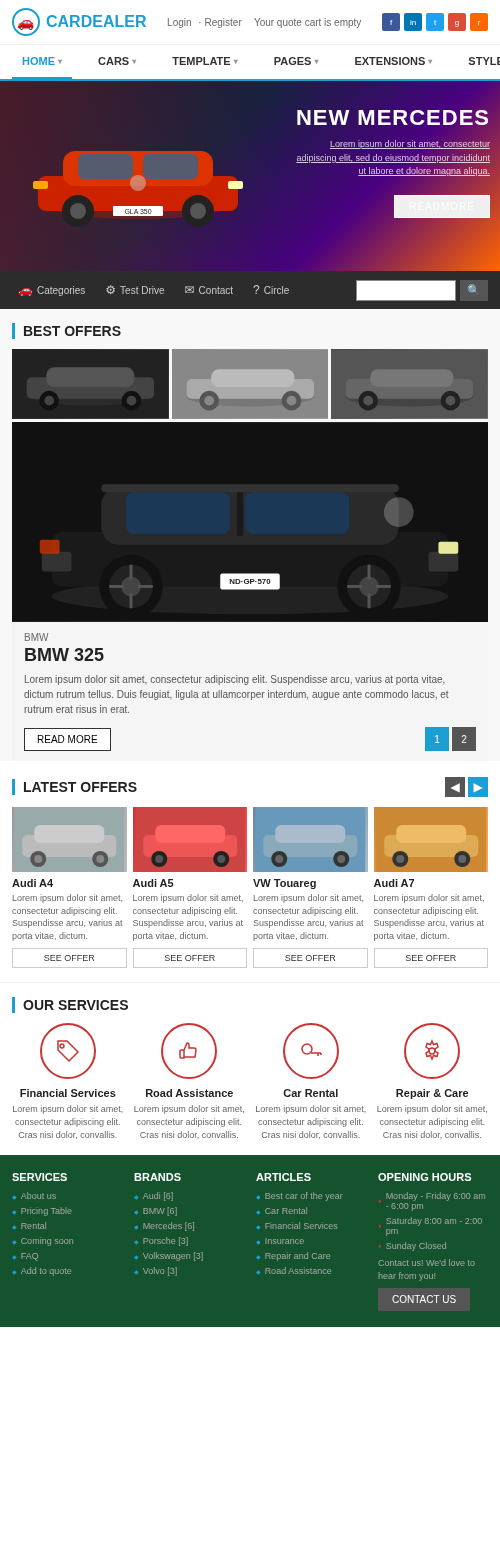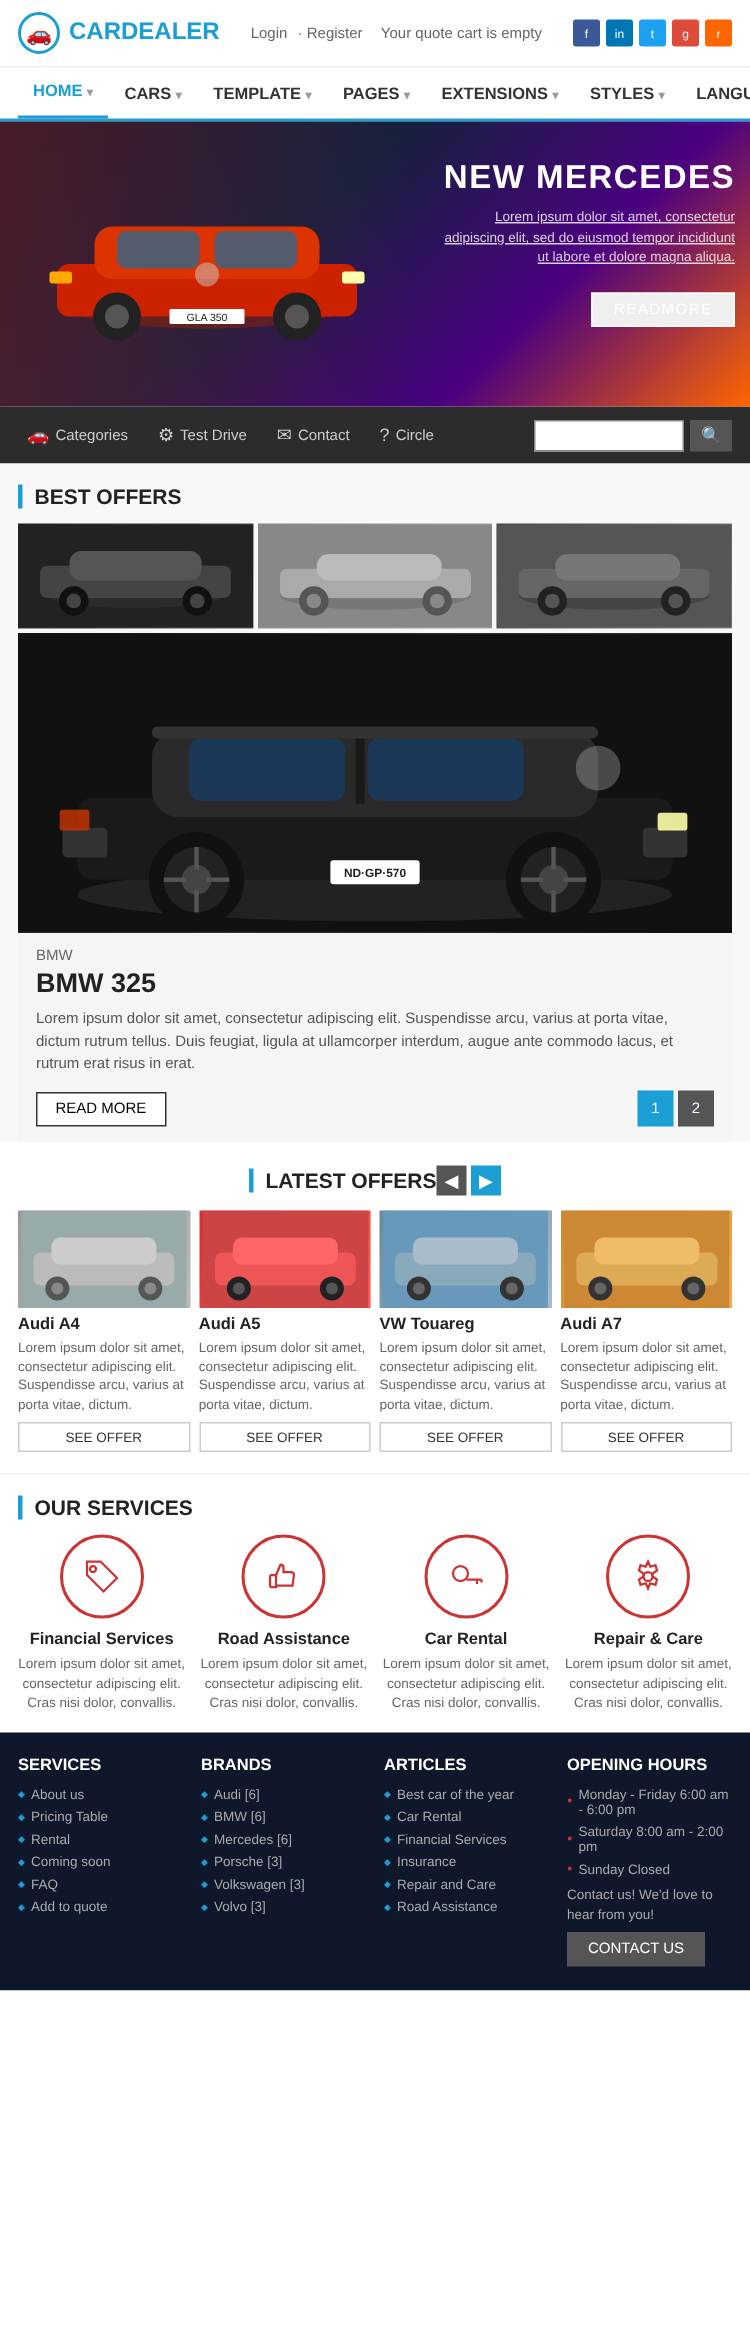--- a/index.html
+++ b/index.html
@@ -16,21 +16,21 @@
     .social-icons { display: flex; gap: 4px; }
     .social-icon { width: 18px; height: 18px; background: #666; border-radius: 2px; display: flex; align-items: center; justify-content: center; color: #fff; font-size: 8px; }
     .social-icon.fb { background: #3b5998; }
     .social-icon.li { background: #0077b5; }
     .social-icon.tw { background: #1da1f2; }
     .social-icon.gp { background: #dd4b39; }
     .social-icon.rs { background: #f60; }
 
     
     .nav { background: #fff; border-bottom: 2px solid #1a9ed4; padding: 0 12px; }
-    .nav ul { display: flex; list-style: none; gap: 1px; align-items: flex-end; }
+    .nav ul { display: flex; list-style: none; gap: 16px; }
     .nav ul li a { display: flex; align-items: center; gap: 3px; padding: 10px 10px; font-size: 11px; color: #333; text-decoration: none; font-weight: 600; text-transform: uppercase; }
     .nav ul li.active a { color: #1a9ed4; border-bottom: 2px solid #1a9ed4; }
     .nav ul li a .arrow { font-size: 8px; color: #999; }
 
     
     .hero { position: relative; background: linear-gradient(135deg, #1a1a2e 0%, #16213e 40%, #4a0080 70%, #ff6600 100%); height: 190px; overflow: hidden; display: flex; align-items: center; }
     .hero-car { position: absolute; left: 0; top: 0; width: 55%; height: 100%; background: linear-gradient(90deg, rgba(180,30,30,0.3) 0%, transparent 100%); display: flex; align-items: center; justify-content: center; }
     .hero-content { position: absolute; right: 10px; top: 25px; text-align: right; max-width: 200px; }
     .hero-title { font-size: 22px; font-weight: 900; color: #fff; text-transform: uppercase; letter-spacing: 1px; line-height: 1.1; }
     .hero-text { font-size: 9px; color: rgba(255,255,255,0.8); margin: 8px 0; line-height: 1.5; text-decoration: underline; }
@@ -61,21 +61,21 @@
     .car-brand { font-size: 10px; color: #666; text-transform: uppercase; }
     .car-name { font-size: 18px; font-weight: 900; color: #222; margin: 2px 0; }
     .car-desc { font-size: 10px; color: #555; line-height: 1.5; margin: 6px 0; }
     .car-actions { display: flex; justify-content: space-between; align-items: center; margin-top: 10px; }
     .read-more-btn { border: 1px solid #333; padding: 5px 12px; font-size: 10px; text-transform: uppercase; cursor: pointer; background: #fff; }
     .pagination { display: flex; gap: 3px; }
     .page-btn { width: 24px; height: 24px; border: none; background: #555; color: #fff; font-size: 10px; cursor: pointer; display: flex; align-items: center; justify-content: center; }
     .page-btn.active { background: #1a9ed4; }
 
     
-    .latest-offers-header { display: flex; justify-content: center; align-items: center; margin-bottom: 10px; }
+    .latest-offers-header { display: flex; justify-content: space-between; align-items: center; margin-bottom: 10px; }
     .nav-arrows { display: flex; gap: 3px; }
     .nav-arrow { width: 20px; height: 20px; background: #555; color: #fff; border: none; cursor: pointer; font-size: 12px; display: flex; align-items: center; justify-content: center; }
     .nav-arrow.active { background: #1a9ed4; }
 
     .offers-grid { display: grid; grid-template-columns: 1fr 1fr 1fr 1fr; gap: 6px; }
     .offer-card { font-size: 10px; }
     .offer-img { height: 65px; background: #ccc; margin-bottom: 5px; }
     .offer-img-1 { background: linear-gradient(135deg, #999, #bbb); }
     .offer-img-2 { background: linear-gradient(135deg, #cc3333, #ff5555); }
     .offer-img-3 { background: linear-gradient(135deg, #668899, #aabbcc); }
@@ -87,21 +87,21 @@
     .divider { border: none; border-top: 1px solid #eee; margin: 0; }
 
     
     .services-grid { display: grid; grid-template-columns: 1fr 1fr 1fr 1fr; gap: 10px; }
     .service-card { text-align: center; }
     .service-icon-wrap { width: 56px; height: 56px; border-radius: 50%; border: 2px solid #cc3333; display: flex; align-items: center; justify-content: center; margin: 0 auto 8px; color: #cc3333; font-size: 20px; }
     .service-name { font-size: 11px; font-weight: bold; color: #222; margin-bottom: 4px; }
     .service-desc { font-size: 9px; color: #666; line-height: 1.4; }
 
     
-    .footer { background: #0f172a; color: #ccc; padding: 16px 12px; }
+    .footer { background: #14532d; color: #ccc; padding: 16px 12px; }
     .footer-grid { display: grid; grid-template-columns: 1fr 1fr 1fr 1fr; gap: 12px; }
     .footer-col-title { color: #fff; font-size: 11px; font-weight: bold; text-transform: uppercase; margin-bottom: 8px; }
     .footer-list { list-style: none; }
     .footer-list li { margin-bottom: 5px; font-size: 9px; display: flex; align-items: center; gap: 4px; }
     .footer-list li::before { content: '◆'; color: #1a9ed4; font-size: 6px; }
     .footer-list li a { color: #aaa; text-decoration: none; }
     .footer-hours li::before { content: '●'; color: #cc3333; font-size: 6px; }
     .contact-us-btn { background: #555; color: #fff; border: none; padding: 6px 14px; font-size: 10px; text-transform: uppercase; cursor: pointer; margin-top: 6px; display: block; }
     .footer-bottom { background: #111; padding: 6px 12px; display: flex; justify-content: space-between; align-items: center; }
     .footer-copy { font-size: 9px; color: #666; }

